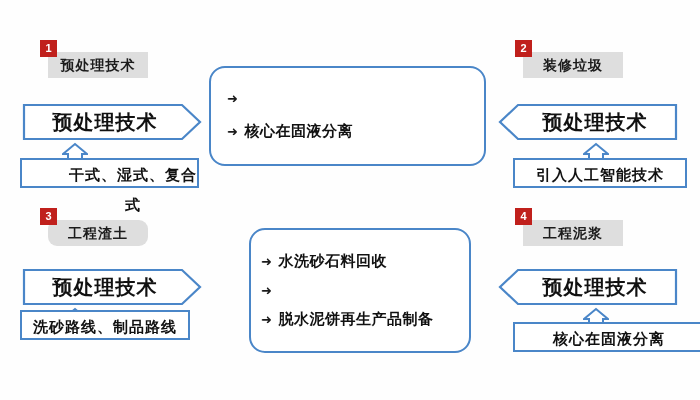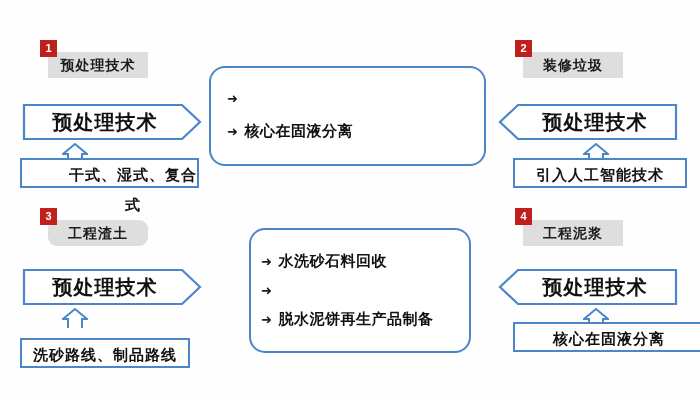--- a/index.html
+++ b/index.html
@@ -204,21 +204,21 @@
     </svg>
     <div class="ptext">预处理技术</div>
   </div>
 
   <div class="uparrow" style="left:62px; top:307px;">
     <svg width="26" height="22" viewBox="0 0 26 22">
       <polyline points="6,21 6,12 1,12 13,2 25,12 20,12 20,21" fill="#ffffff" stroke="#4a86c8" stroke-width="2"></polyline>
     </svg>
   </div>
 
-  <div class="mbox" style="left:20px; top:338px; width:170px;">洗砂路线、制品路线</div>
+  <div class="mbox" style="left:20px; top:310px; width:170px;">洗砂路线、制品路线</div>
 
   <div class="badge" style="left:515px; top:208px;">4</div>
   <div class="cat-label" style="left:523px; top:220px;">工程泥浆</div>
 
   <div class="penta left" style="left:498px; top:268px;">
     <svg width="180" height="38" viewBox="0 0 180 38">
       <polygon points="178,2 20,2 2,19 20,36 178,36" fill="#ffffff" stroke="#4a86c8" stroke-width="2.2"></polygon>
     </svg>
     <div class="ptext">预处理技术</div>
   </div>

